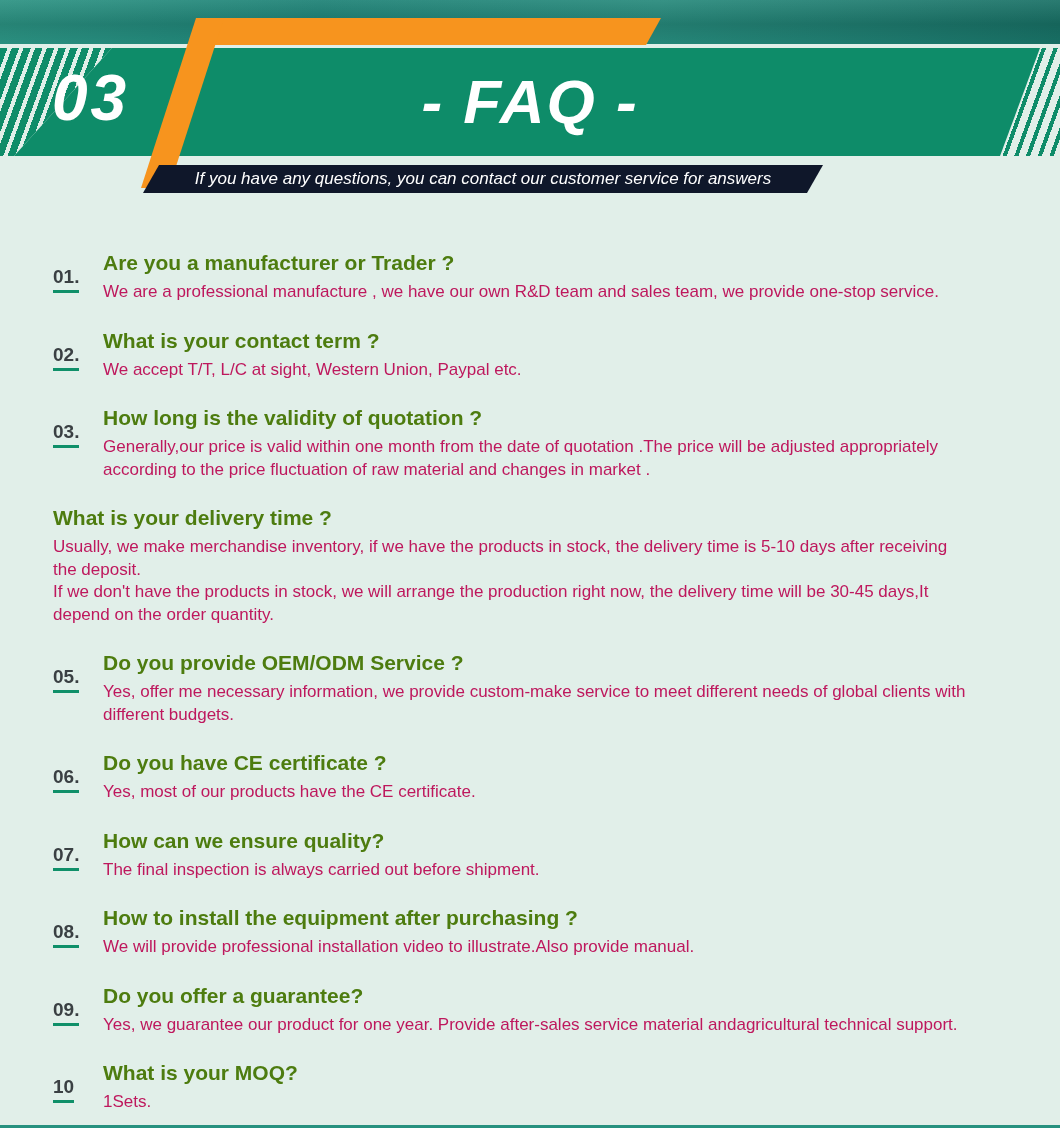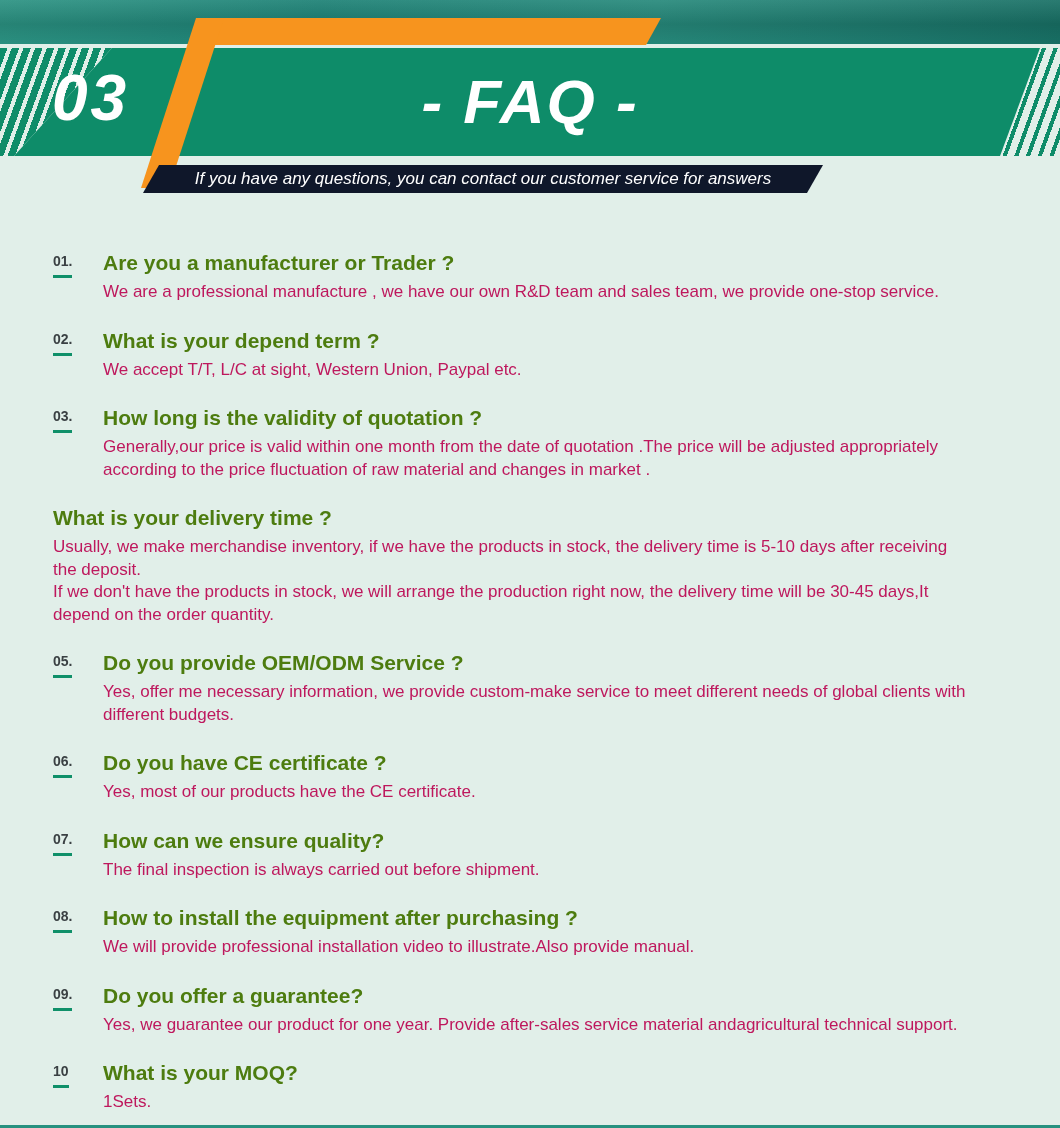--- a/index.html
+++ b/index.html
@@ -67,23 +67,24 @@
   }
 
   
   .faq-list{
     position:absolute;left:53px;top:250px;width:965px;
   }
   .faq-item{display:flex;margin-bottom:24px;}
   .num{flex:0 0 50px;width:50px;padding-top:1px;}
   .num-text{
     display:inline-block;
-    font-size:14px;font-weight:bold;color:#3a4043;
+    font-size:19px;font-weight:bold;color:#3a4043;
     line-height:21px;padding-bottom:3px;
     border-bottom:3px solid #0f9069;
+    margin-top:15px;
   }
   .content{flex:1;max-width:912px;}
   .question{
     font-size:21px;font-weight:bold;color:#4d7c0f;
     line-height:26px;margin-bottom:5px;
   }
   .answer{
     font-size:17px;color:#be185d;line-height:22.5px;
   }
   .bottom-line{
@@ -116,21 +117,21 @@
       <div class="num"><span class="num-text">01.</span></div>
       <div class="content">
         <div class="question">Are you a manufacturer or Trader ?</div>
         <div class="answer">We are a professional manufacture , we have our own R&amp;D team and sales team, we provide one-stop service.</div>
       </div>
     </div>
 
     <div class="faq-item">
       <div class="num"><span class="num-text">02.</span></div>
       <div class="content">
-        <div class="question">What is your depend term ?</div>
+        <div class="question">What is your contact term ?</div>
         <div class="answer">We accept T/T, L/C at sight, Western Union, Paypal etc.</div>
       </div>
     </div>
 
     <div class="faq-item">
       <div class="num"><span class="num-text">03.</span></div>
       <div class="content">
         <div class="question">How long is the validity of quotation ?</div>
         <div class="answer">Generally,our price is valid within one month from the date of quotation .The price will be adjusted appropriately according to the price fluctuation of raw material and changes in market .</div>
       </div>

